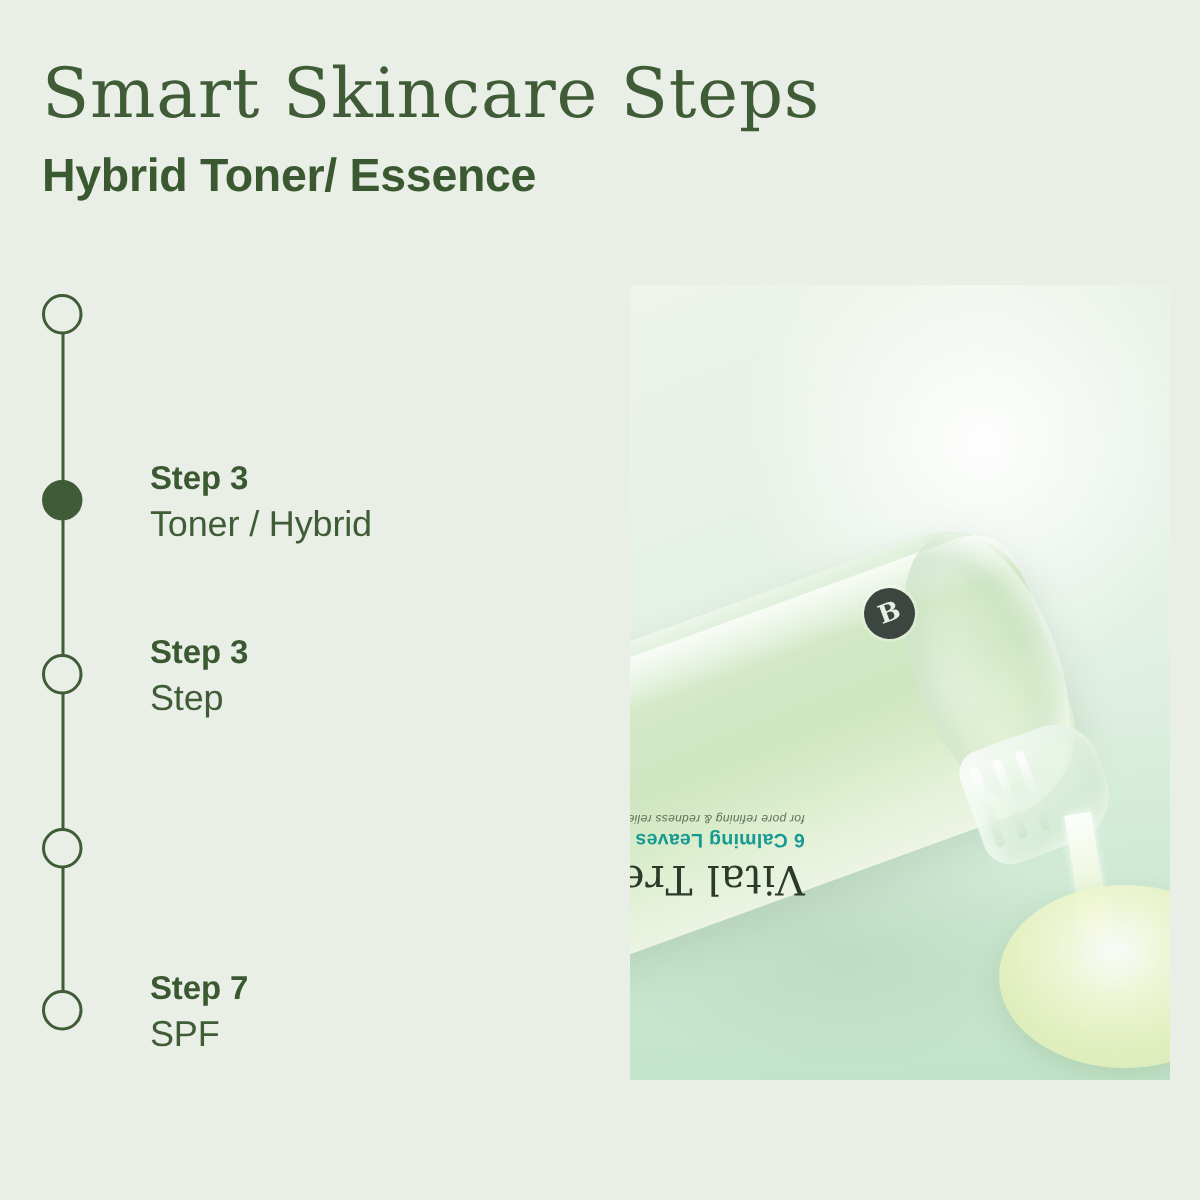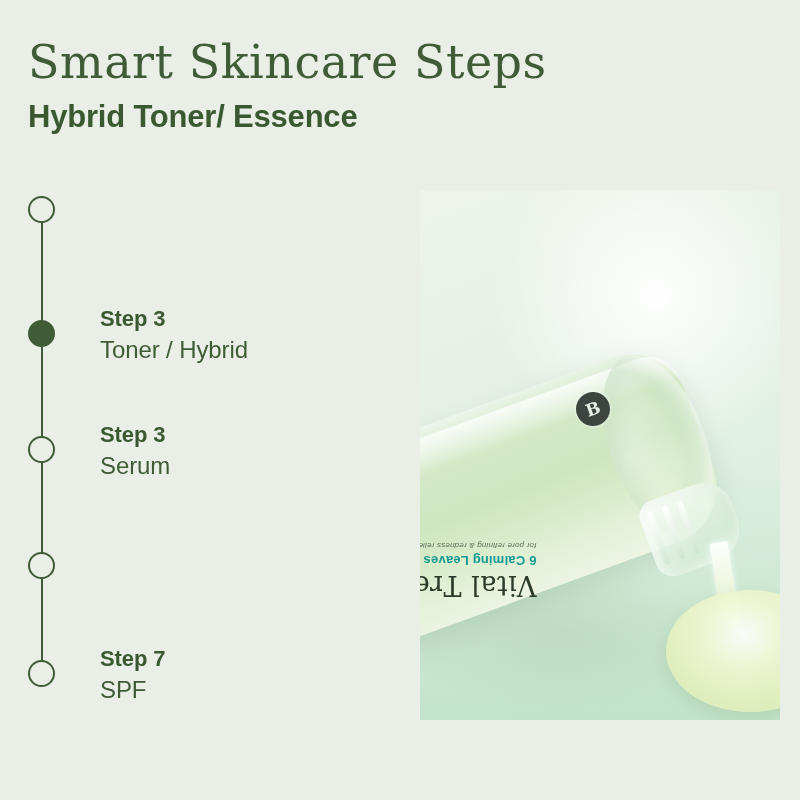--- a/index.html
+++ b/index.html
@@ -320,21 +320,21 @@
       <div class="step-text">
         <div class="step-name">Step 3</div>
         <div class="step-desc">Toner / Hybrid</div>
       </div>
     </div>
 
     <div class="step-row" style="top:240px;">
       <div class="step-marker"></div>
       <div class="step-text">
         <div class="step-name">Step 3</div>
-        <div class="step-desc">Serum</div>
+        <div class="step-desc">Step</div>
       </div>
     </div>
 
     <div class="step-row" style="top:356px;">
       <div class="step-marker"></div>
       <div class="step-text">
       </div>
     </div>
 
     <div class="step-row" style="top:464px;">

